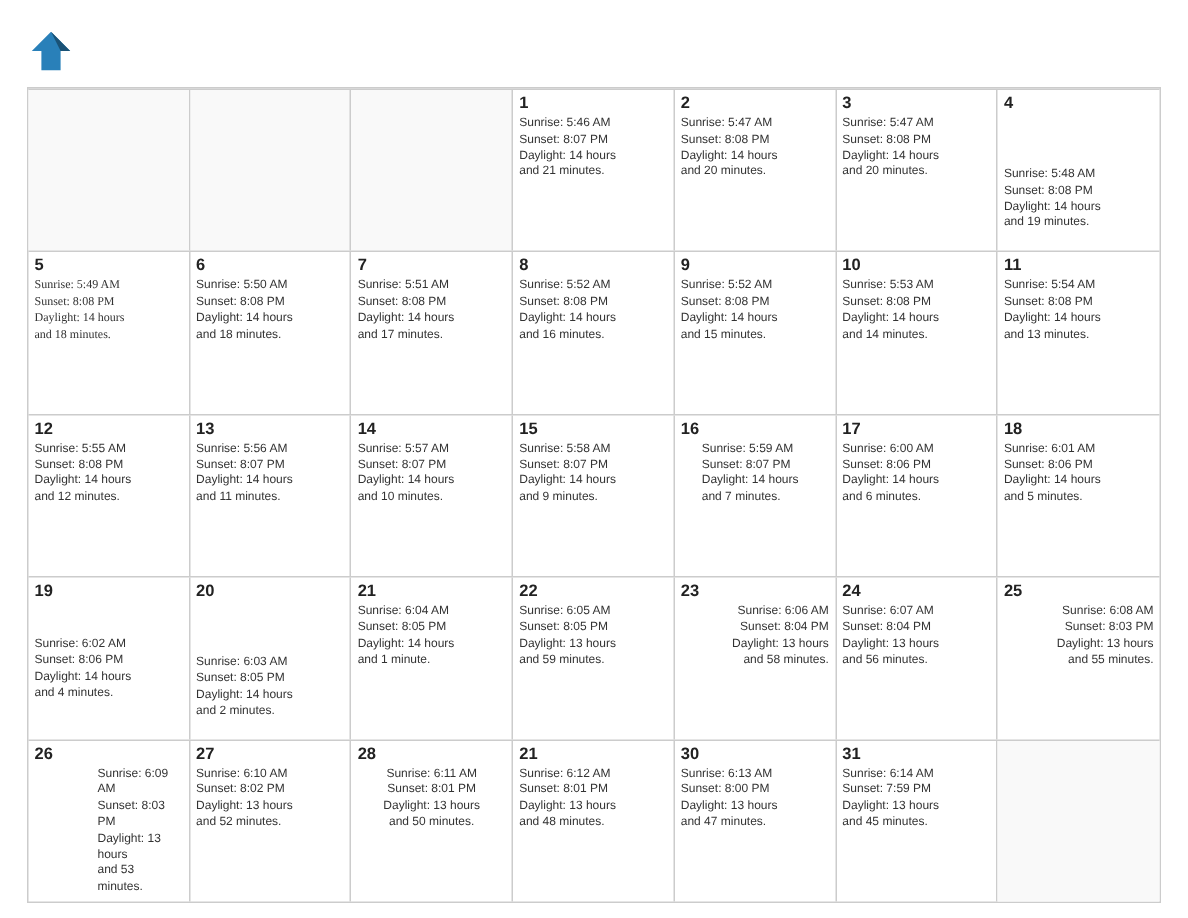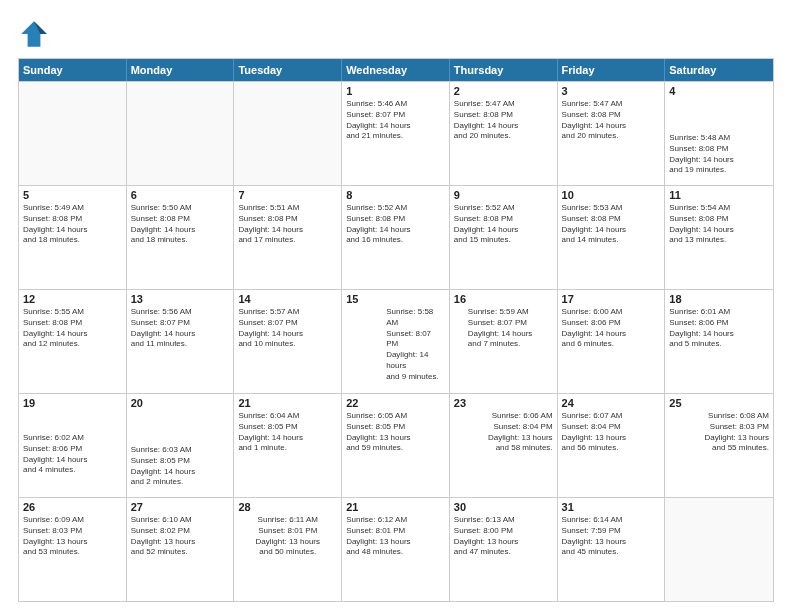--- a/index.html
+++ b/index.html
@@ -136,29 +136,20 @@
         <span class="logo-blue"></span>
       </div>
     </div>
     <div class="title-block">
       <div class="month-title"></div>
       <div class="subtitle"></div>
     </div>
   </div>
 
   <div class="calendar">
-    <div class="cal-header">
-    <div class="cal-header-cell">Sunday</div>
-        <div class="cal-header-cell">Monday</div>
-        <div class="cal-header-cell">Tuesday</div>
-        <div class="cal-header-cell">Wednesday</div>
-        <div class="cal-header-cell">Thursday</div>
-        <div class="cal-header-cell">Friday</div>
-        <div class="cal-header-cell">Saturday</div>
-      </div>
     <div class="cal-body">
     <div class="cal-row">
           <div class="cal-cell empty"></div>
           <div class="cal-cell empty"></div>
           <div class="cal-cell empty"></div>
           <div class="cal-cell">
             <span class="day-num">1</span>
             <div class="cell-text" style="white-space: pre-line;">Sunrise: 5:46 AM
 Sunset: 8:07 PM
 Daylight: 14 hours
@@ -182,21 +173,21 @@
             <span class="day-num">4</span>
             <div class="cell-text" style="white-space: pre-line; margin-top: 36px;">Sunrise: 5:48 AM
 Sunset: 8:08 PM
 Daylight: 14 hours
 and 19 minutes.</div>
           </div>
         </div>
         <div class="cal-row">
           <div class="cal-cell">
             <span class="day-num">5</span>
-            <div class="cell-text" style="white-space: pre-line;">Sunrise: 5:49 AM
+            <div class="cell-text" style="white-space: pre-line; font-family: Liberation Serif, serif;">Sunrise: 5:49 AM
 Sunset: 8:08 PM
 Daylight: 14 hours
 and 18 minutes.</div>
           </div>
           <div class="cal-cell">
             <span class="day-num">6</span>
             <div class="cell-text" style="white-space: pre-line;">Sunrise: 5:50 AM
 Sunset: 8:08 PM
 Daylight: 14 hours
 and 18 minutes.</div>
@@ -254,21 +245,21 @@
           </div>
           <div class="cal-cell">
             <span class="day-num">14</span>
             <div class="cell-text" style="white-space: pre-line;">Sunrise: 5:57 AM
 Sunset: 8:07 PM
 Daylight: 14 hours
 and 10 minutes.</div>
           </div>
           <div class="cal-cell">
             <span class="day-num">15</span>
-            <div class="cell-text" style="white-space: pre-line; margin-left: 40px;">Sunrise: 5:58 AM
+            <div class="cell-text" style="white-space: pre-line;">Sunrise: 5:58 AM
 Sunset: 8:07 PM
 Daylight: 14 hours
 and 9 minutes.</div>
           </div>
           <div class="cal-cell">
             <span class="day-num">16</span>
             <div class="cell-text" style="white-space: pre-line; margin-left: 14px;">Sunrise: 5:59 AM
 Sunset: 8:07 PM
 Daylight: 14 hours
 and 7 minutes.</div>
@@ -335,21 +326,21 @@
             <span class="day-num">25</span>
             <div class="cell-text" style="white-space: pre-line; text-align: right;">Sunrise: 6:08 AM
 Sunset: 8:03 PM
 Daylight: 13 hours
 and 55 minutes.</div>
           </div>
         </div>
         <div class="cal-row">
           <div class="cal-cell">
             <span class="day-num">26</span>
-            <div class="cell-text" style="white-space: pre-line;">Sunrise: 6:09 AM
+            <div class="cell-text" style="white-space: pre-line; margin-left: 42px;">Sunrise: 6:09 AM
 Sunset: 8:03 PM
 Daylight: 13 hours
 and 53 minutes.</div>
           </div>
           <div class="cal-cell">
             <span class="day-num">27</span>
             <div class="cell-text" style="white-space: pre-line;">Sunrise: 6:10 AM
 Sunset: 8:02 PM
 Daylight: 13 hours
 and 52 minutes.</div>

